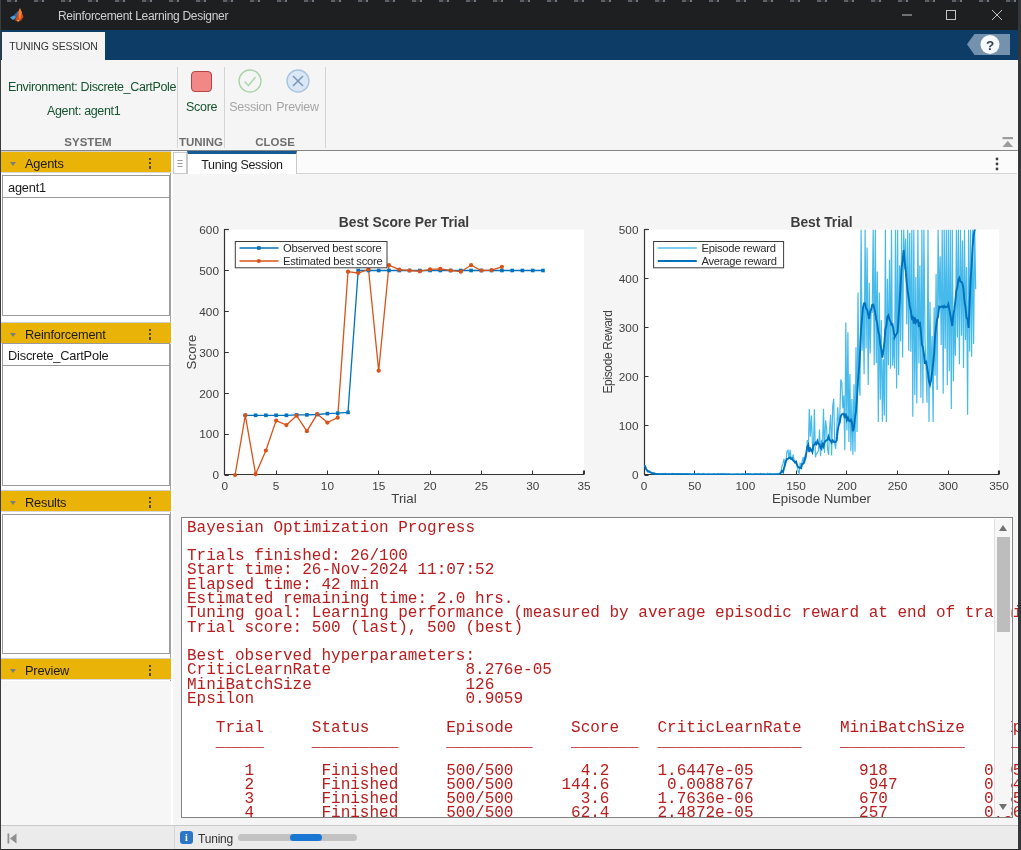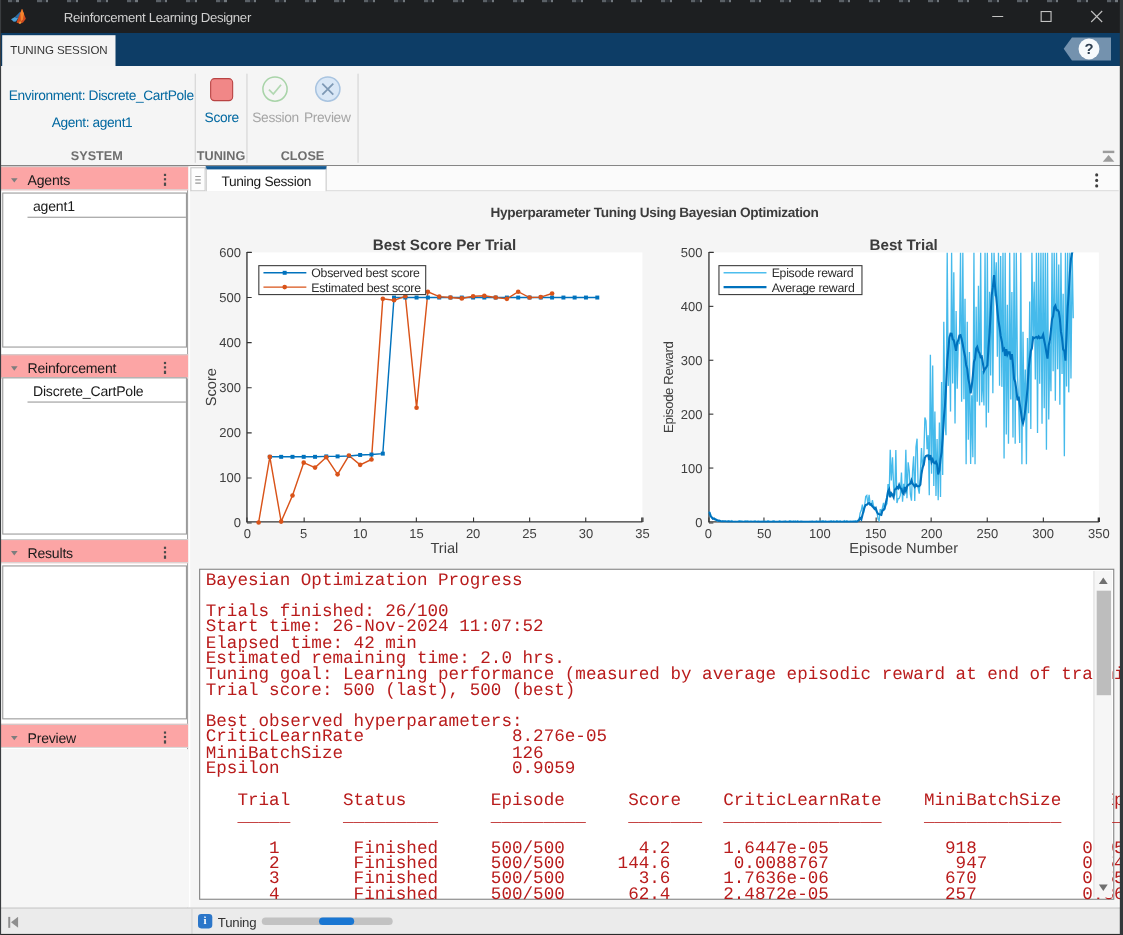--- a/index.html
+++ b/index.html
@@ -9,29 +9,29 @@
 #apptitle { left:36px; top:9px; font-size:12px; letter-spacing:-0.3px; color:#cfcfcf;margin-left:22px; }
 
 .winbtn { stroke:#c3c3c3; stroke-width:1; fill:none; }
 
 #ribbon { left:0; top:30px; width:1021px; height:30px; background:#0d3d66; }
 #rtab { left:2px; top:32px; width:103px; height:28px; background:#f4f4f4; color:#333; font-size:10.5px; text-align:center; line-height:29px; letter-spacing:-0.1px; }
 
 #toolbar { left:0; top:60px; width:1021px; height:91px; background:#f5f5f5; border-bottom:1px solid #868686; }
 .vsep { position:absolute; top:67px; height:81px; width:1px; background:#d4d4d4; }
 .secl { position:absolute; top:136px; font-size:11.5px; color:#6e6e6e; text-align:center;font-weight:bold; }
-.tstxt { position:absolute; font-size:12.5px; letter-spacing:-0.35px; color:#0369a1; }
+.tstxt { position:absolute; font-size:12.5px; letter-spacing:-0.35px; color:#14532d; }
 .graybtn { position:absolute; font-size:12.5px; letter-spacing:-0.3px; color:#a6a6a6; text-align:center; }
 
-.phdr { position:absolute; left:0; width:171px; height:22px; background:#fca5a5; border-top:1px solid #cecece; border-bottom:1px solid #d9d9d9; }
+.phdr { position:absolute; left:0; width:171px; height:22px; background:#eab308; border-top:1px solid #cecece; border-bottom:1px solid #d9d9d9; }
 .phdr .tri { position:absolute; left:9.5px; top:10px; width:0; height:0; border-left:3.5px solid transparent; border-right:3.5px solid transparent; border-top:4.5px solid #7d7d7d; }
 .phdr .nm { position:absolute; left:25px; top:4px; font-size:12.8px; letter-spacing:-0.2px; color:#1a1a1a; }
 .dots { position:absolute; left:149px; top:4px; width:3px; color:#444; }
 .dots i { display:block; width:2.2px; height:2.2px; background:#4a4a4a; margin:2px 0; }
-.pbox { position:absolute; left:2px; width:168px; background:#fff; border:1px solid #9b9b9b;padding-left:22px; }
+.pbox { position:absolute; left:2px; width:168px; background:#fff; border:1px solid #9b9b9b; }
 .prow { height:22px; border-bottom:1px solid #9b9b9b; font-size:12.8px; letter-spacing:-0.2px; color:#1a1a1a; padding:4px 0 0 5px; }
 #sidebar { left:0; top:151px; width:171px; height:674px; background:#fff; border-right:1px solid #a3a3a3; }
 
 #docarea { left:173px; top:151px; width:844px; height:674px; background:#f5f5f5; }
 #tabbar { position:absolute; left:0; top:0; width:844px; height:23px; background:#fbfbfb; border-bottom:1px solid #d5d5d5; }
 #grip { position:absolute; left:0; top:1px; width:14px; height:22px; background:#fdfdfd; border:1px solid #c9c9c9; }
 #doctab { position:absolute; left:14px; top:0; width:110px; height:23px; background:#fff; border-top:3px solid #155a93; border-left:1px solid #c9c9c9; border-right:1px solid #c9c9c9; font-size:12.5px; letter-spacing:-0.3px; color:#1c1c1c; text-align:center; padding-top:4px; }
 #figure { position:absolute; left:0; top:23px; width:844px; height:343px; background:#f5f5f5; }
 #figttl { position:absolute; left:0; top:12px; width:844px; text-align:center; font-size:12.4px; letter-spacing:-0.3px; font-weight:bold; color:#3c3c3c; }
 
@@ -155,21 +155,20 @@
         </svg>
   </div>
       <div id="doctab">Tuning Session</div>
   <svg style="position:absolute;left:822px;top:6px" width="4" height="14" viewBox="0 0 4 14">
         <circle cx="2" cy="2" r="1.4" fill="#3f3f3f"></circle>
         <circle cx="2" cy="7" r="1.4" fill="#3f3f3f"></circle>
         <circle cx="2" cy="12" r="1.4" fill="#3f3f3f"></circle>
       </svg>
   </div>
   <div id="figure">
-    <div id="figttl">Hyperparameter Tuning Using Bayesian Optimization</div>
     <svg style="position:absolute;left:0;top:0" width="844" height="343" viewBox="173 174 844 343">
 
       <rect x="224.8" y="229.5" width="359.2" height="245.5" fill="#fff"></rect>
       <g stroke="#333" stroke-width="1.2">
         <line x1="224.5" y1="229" x2="224.5" y2="475"></line>
         <line x1="224.3" y1="474.5" x2="584" y2="474.5"></line>
         <line x1="583.5" y1="474.5" x2="583.5" y2="470.5"></line>
         <line x1="224.5" y1="229.5" x2="228.8" y2="229.5"></line>
       </g>
       <g stroke="#333" stroke-width="1">

